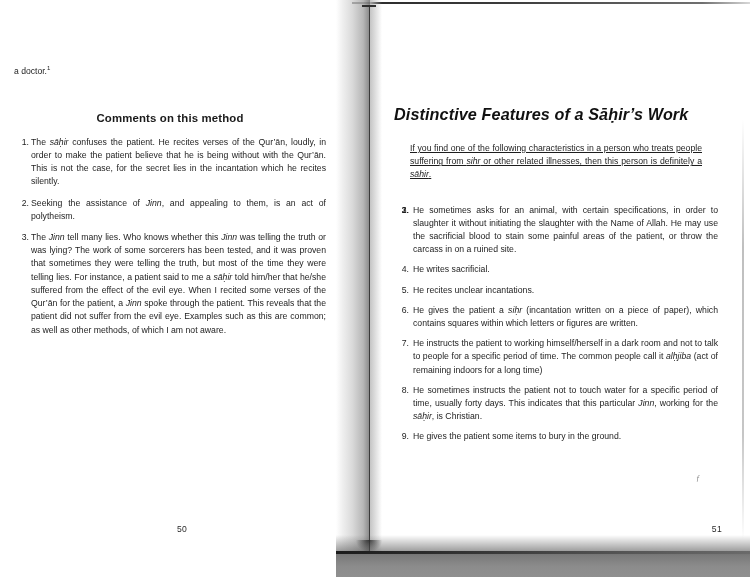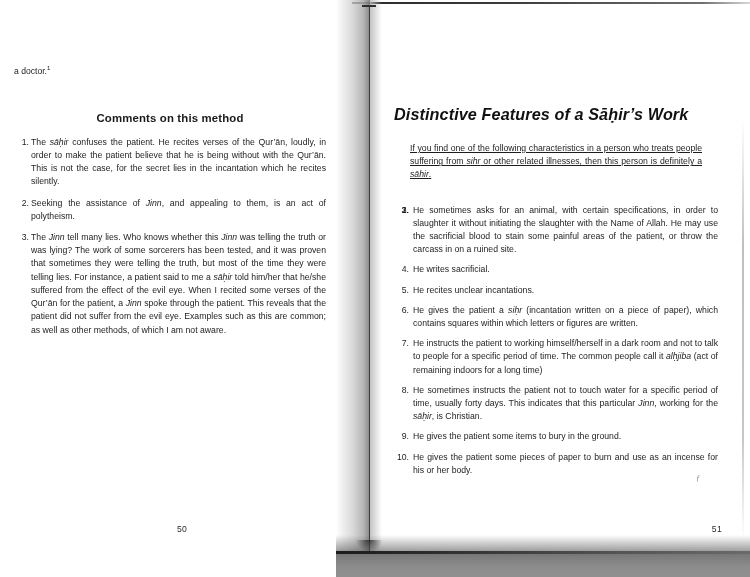--- a/index.html
+++ b/index.html
@@ -276,21 +276,20 @@
       <ol class="num-list wide" id="right-list" style="margin-top:22px;">
           <li class="li-tight"><span class="li-num">1.</span></li>
           <li class="li-tight"><span class="li-num">2.</span></li>
           <li class="li-tight"><span class="li-num">3.</span><span><span>He sometimes asks for an animal, with certain specifications, in order to slaughter it without initiating the slaughter with the Name of Allah.  He may use the sacrificial blood  to stain some painful areas of the patient, or throw the carcass in on a ruined site.</span></span></li>
           <li class="li-tight"><span class="li-num">4.</span><span><span>He writes sacrificial.</span></span></li>
           <li class="li-tight"><span class="li-num">5.</span><span><span>He recites unclear incantations.</span></span></li>
           <li class="li-tight"><span class="li-num">6.</span><span><span>He gives the patient a </span><i>siḥr</i><span> (incantation written on a piece of paper), which contains squares within which letters or figures are written.</span></span></li>
           <li class="li-tight"><span class="li-num">7.</span><span><span>He instructs the patient to working himself/herself in a dark room and not to talk to people for a specific period of time.  The common people call it </span><i>alḥjiba</i><span> (act of remaining indoors for a long time)</span></span></li>
           <li class="li-tight"><span class="li-num">8.</span><span><span>He sometimes instructs the patient not to touch water for a specific period of time, usually forty days.  This indicates that this particular </span><i>Jinn</i><span>, working for the </span><i>sāḥir</i><span>, is Christian.</span></span></li>
           <li class="li-tight"><span class="li-num">9.</span><span><span>He gives the patient some items to bury in the ground.</span></span></li>
-          <li class="li-tight"><span class="li-num">10.</span><span><span>He gives the patient some pieces of paper to burn and use as an incense for his or her body.</span></span></li>
         </ol>
 
     </div>
 
     <div class="folio folio-right">51</div>
   </div>
 
   <div class="scan-bottom-fade"></div>
   <div class="scan-bottom-band"></div>
 

